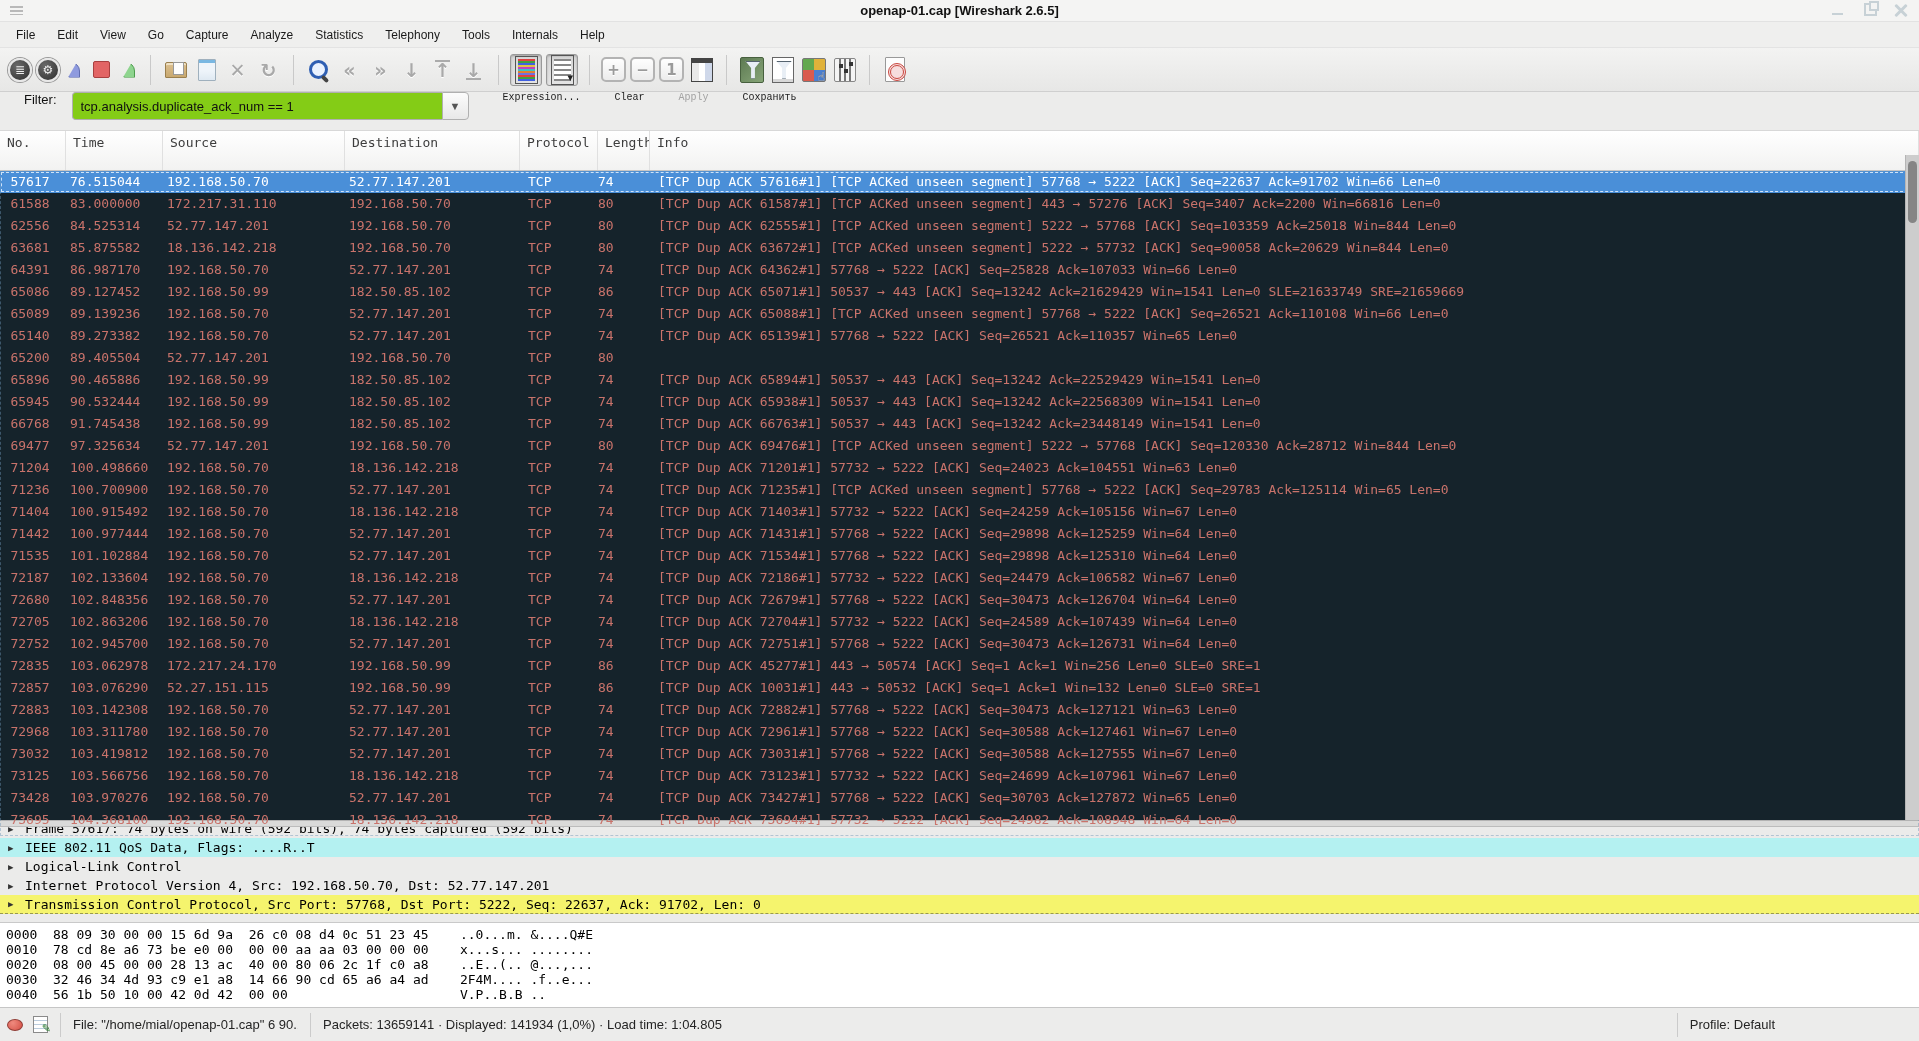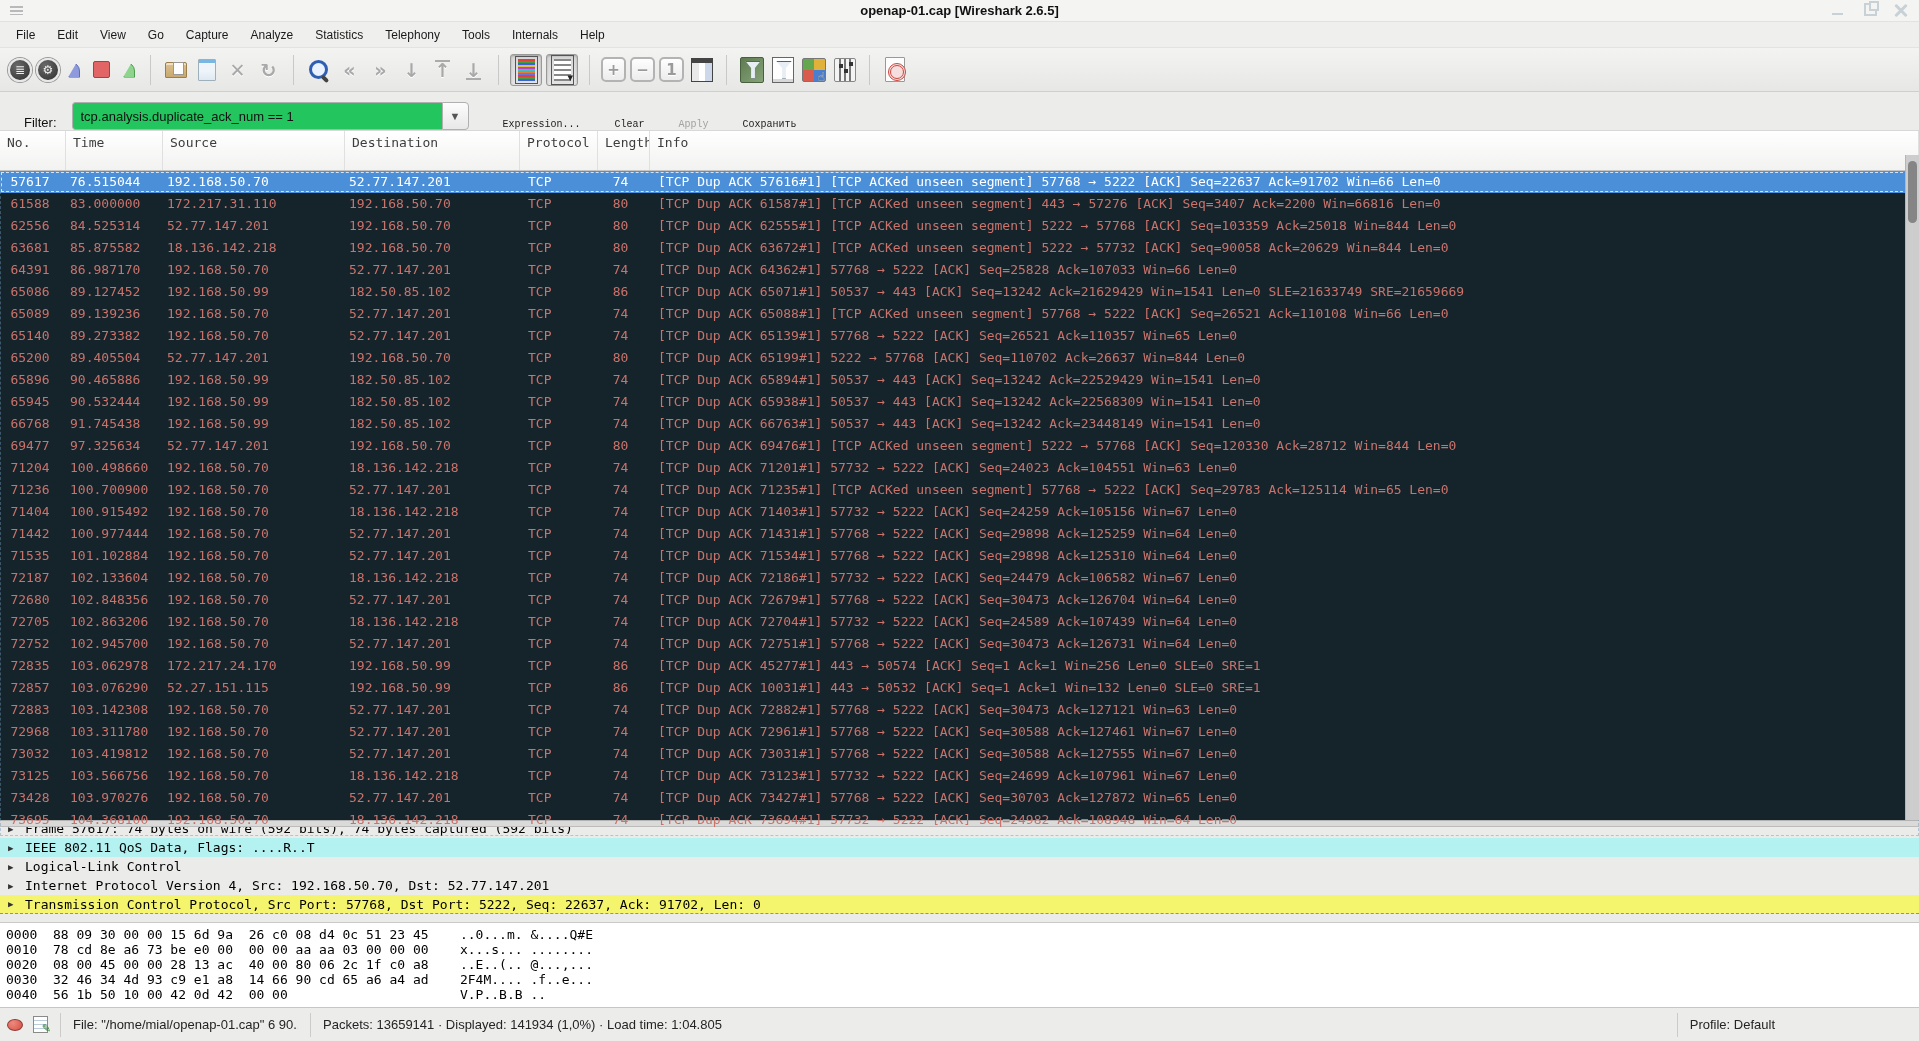--- a/index.html
+++ b/index.html
@@ -51,39 +51,39 @@
   [data-name="capture-filter-icon"]::after,[data-name="display-filter-icon"]::after{content:"";position:absolute;top:5px;left:7px;width:14px;height:16px;background:#e8eef5;border:1px solid #55636f;clip-path:polygon(0 0,100% 0,62% 42%,62% 100%,38% 100%,38% 42%)}
   [data-name="display-filter-icon"]::before{content:"";width:20px;height:24px;background:#fff;border:1px solid #666;box-shadow:inset 0 -3px 0 #d8d8d8}
   [data-name="coloring-rules-icon"]::before{content:"";width:22px;height:22px;border:1px solid #777;border-radius:2px;background:conic-gradient(#e0b23a 0 25%,#4a7fd0 25% 50%,#d95b4e 50% 75%,#63a84f 75%)}
   [data-name="coloring-rules-icon"]::after{content:"☝";position:absolute;right:2px;bottom:0;font-size:12px;color:#f4e2c8;text-shadow:0 0 1px #333}
   [data-name="preferences-icon"]::before{content:"";width:20px;height:22px;background:#f4f4f4;border:1px solid #888;border-radius:2px;background-image:linear-gradient(90deg,transparent 4px,#777 4px 6px,transparent 6px 9px,#777 9px 11px,transparent 11px 14px,#777 14px 16px,transparent 16px)}
   [data-name="preferences-icon"]::after{content:"";position:absolute;left:8px;top:8px;width:4px;height:4px;background:#333;box-shadow:5px 5px 0 #333,10px -2px 0 #333}
   [data-name="help-icon"]::before{content:"";width:18px;height:23px;background:#fdfdfd;border:1px solid #999;border-radius:1px}
   [data-name="help-icon"]::after{content:"";position:absolute;left:7px;top:7px;width:12px;height:12px;border:3px double #c9473f;border-radius:50%;background:#f6dede}
 
   
-  .filterbar{height:39px;display:flex;align-items:flex-end;background:#ececeb;border-bottom:1px solid #d8d8d8}
+  .filterbar{height:39px;display:flex;align-items:flex-start;background:#ececeb;border-bottom:1px solid #d8d8d8}
   .filter-label{margin-left:24px;font-size:13px;color:#111}
-  .filter-input{margin-left:15px;width:370px;height:28px;border:1px solid #b0b0b0;border-right:none;border-radius:4px 0 0 4px;background:#22c55e;font-size:13px;padding:0 8px;color:#111;font-family:"Liberation Sans",sans-serif;outline:none}
+  .filter-input{margin-left:15px;width:370px;height:28px;border:1px solid #b0b0b0;border-right:none;border-radius:4px 0 0 4px;background:#84cc16;font-size:13px;padding:0 8px;color:#111;font-family:"Liberation Sans",sans-serif;outline:none}
   .filter-arrow{width:27px;height:28px;border:1px solid #b0b0b0;border-radius:0 4px 4px 0;background:linear-gradient(#fcfcfc,#e8e8e8);display:flex;align-items:center;justify-content:center;color:#555;font-size:11px}
   .fbtn{margin-left:34px;font-size:10px;color:#1c1c1c;background:none;border:none;font-family:Liberation Mono, monospace}
   .fbtn.disabled{color:#a2a2a2}
 
   
   .plist{position:relative;height:689px;background:#15232b}
   .grid{display:grid;grid-template-columns:66px 97px 182px 175px 78px 52px 1fr}
   .phead{height:40px;background:linear-gradient(#ffffff,#f2f2f1);border-bottom:1px solid #c6c6c6}
   .hcell{font:13px/24px "DejaVu Sans Mono",monospace;color:#3d3d3d;padding-left:7px;border-right:1px solid #e0e0e0;overflow:hidden;white-space:nowrap}
   .prows{height:665px;overflow:hidden;outline:1px dashed rgba(110,150,185,.45);outline-offset:-1px}
   .prow{height:22px;font:13px/22px "DejaVu Sans Mono",monospace;color:#c9736b;white-space:nowrap}
   .prow>div{overflow:hidden}
   .c-no{text-align:center;padding-right:6px}
   .c-time,.c-src,.c-dst{padding-left:4px}
   .c-proto{padding-left:8px}
-  .c-len{text-align:center;padding-right:7px}
+  .c-len{text-align:left;padding-right:7px}
   .c-info{padding-left:8px}
   .prow.selected{background:#4a8fd8;color:#fff;outline:1px dashed #cfe3f8;outline-offset:-2px}
   .vscroll{position:absolute;top:24px;right:0;width:14px;height:665px;background:#cdcdcd;border-left:1px solid #b5b5b5}
   .vthumb{position:absolute;top:6px;left:2px;width:9px;height:62px;background:#858585;border-radius:5px}
 
   
   .splitter{height:7px;background:#dadad9;border-top:1px solid #b3b3b3;border-bottom:1px solid #bcbcbc}
 
   
   .details{height:95px;background:#ebebea;overflow:hidden}
@@ -263,21 +263,20 @@
         <div class="c-len" data-name="cell-length">74</div>
         <div class="c-info" data-name="cell-info">[TCP Dup ACK 65139#1] 57768 → 5222 [ACK] Seq=26521 Ack=110357 Win=65 Len=0</div>
       </div>
       <div class="prow grid" data-name="packet-row">
         <div class="c-no" data-name="cell-no">65200</div>
         <div class="c-time" data-name="cell-time">89.405504</div>
         <div class="c-src" data-name="cell-source">52.77.147.201</div>
         <div class="c-dst" data-name="cell-destination">192.168.50.70</div>
         <div class="c-proto" data-name="cell-protocol">TCP</div>
         <div class="c-len" data-name="cell-length">80</div>
-        <div class="c-info" data-name="cell-info">[TCP Dup ACK 65199#1] 5222 → 57768 [ACK] Seq=110702 Ack=26637 Win=844 Len=0</div>
       </div>
       <div class="prow grid" data-name="packet-row">
         <div class="c-no" data-name="cell-no">65896</div>
         <div class="c-time" data-name="cell-time">90.465886</div>
         <div class="c-src" data-name="cell-source">192.168.50.99</div>
         <div class="c-dst" data-name="cell-destination">182.50.85.102</div>
         <div class="c-proto" data-name="cell-protocol">TCP</div>
         <div class="c-len" data-name="cell-length">74</div>
         <div class="c-info" data-name="cell-info">[TCP Dup ACK 65894#1] 50537 → 443 [ACK] Seq=13242 Ack=22529429 Win=1541 Len=0</div>
       </div>

